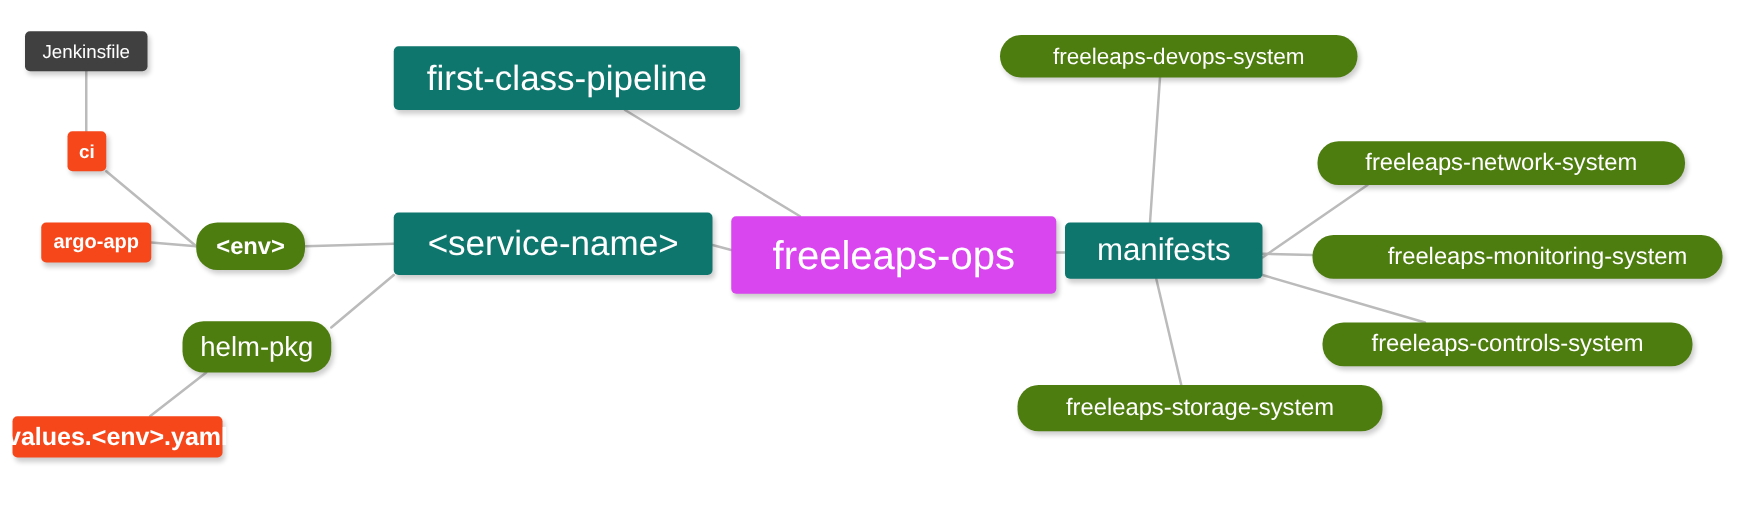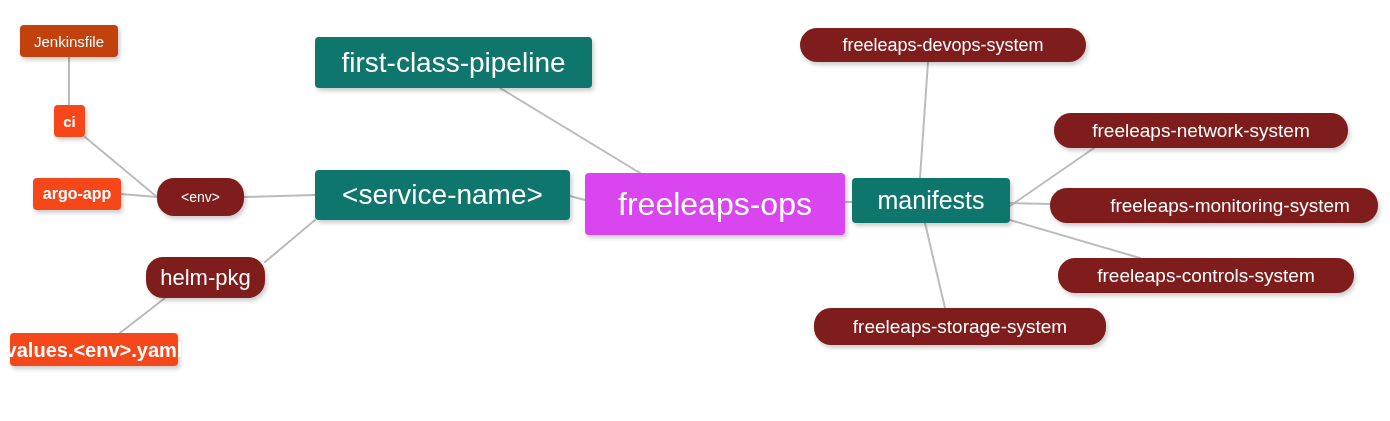--- a/index.html
+++ b/index.html
@@ -18,23 +18,23 @@
     display:flex;align-items:center;justify-content:center;
     color:#ffffff;
     border-radius:4px;
     white-space:nowrap;
     line-height:1;
     box-shadow:2px 3px 4px rgba(0,0,0,0.20);
     letter-spacing:0px;
   }
   .n-root   {background:#d946ef;}
   .n-blue   {background:#0f766e;}
-  .n-green  {background:#7f1d1d;border-radius:17px;}
+  .n-green  {background:#4d7c0f;border-radius:17px;}
   .n-red    {background:#f6471b;font-weight:bold;}
-  .n-orange {background:#c2410c;text-align:right;}
+  .n-orange {background:#404040;text-align:right;}
 </style>
 </head>
 <body>
 
 <div id="canvas">
   <svg id="edges" viewBox="0 0 1390 421" xmlns="http://www.w3.org/2000/svg">
       <line x1="69" y1="57" x2="69" y2="105" stroke="#bbbbbb" stroke-width="2" stroke-linecap="round"></line>
       <line x1="85" y1="137" x2="157" y2="197" stroke="#bbbbbb" stroke-width="2" stroke-linecap="round"></line>
       <line x1="121" y1="194" x2="157" y2="197" stroke="#bbbbbb" stroke-width="2" stroke-linecap="round"></line>
       <line x1="244" y1="197" x2="315" y2="195" stroke="#bbbbbb" stroke-width="2" stroke-linecap="round"></line>
@@ -52,21 +52,21 @@
   <div id="nodes">
       <div class="node n-orange" style="left: 20px; top: 25px; width: 98px; height: 32px; font-size: 15px;">
         <span>Jenkinsfile</span>
       </div>
       <div class="node n-red" style="left: 54px; top: 105px; width: 31px; height: 32px; font-size: 15px;">
         <span>ci</span>
       </div>
       <div class="node n-red" style="left: 33px; top: 178px; width: 88px; height: 32px; font-size: 16px;">
         <span>argo-app</span>
       </div>
-      <div class="node n-green" style="left: 157px; top: 178px; width: 87px; height: 38px; font-size: 14px;">
+      <div class="node n-green" style="left: 157px; top: 178px; width: 87px; height: 38px; font-size: 19px; font-weight: bold;">
         <span>&lt;env&gt;</span>
       </div>
       <div class="node n-green" style="left: 146px; top: 257px; width: 119px; height: 41px; font-size: 22px;">
         <span>helm-pkg</span>
       </div>
       <div class="node n-red" style="left: 10px; top: 333px; width: 168px; height: 33px; font-size: 20px;">
         <span>values.&lt;env&gt;.yaml</span>
       </div>
       <div class="node n-blue" style="left: 315px; top: 37px; width: 277px; height: 51px; font-size: 28px;">
         <span>first-class-pipeline</span>

